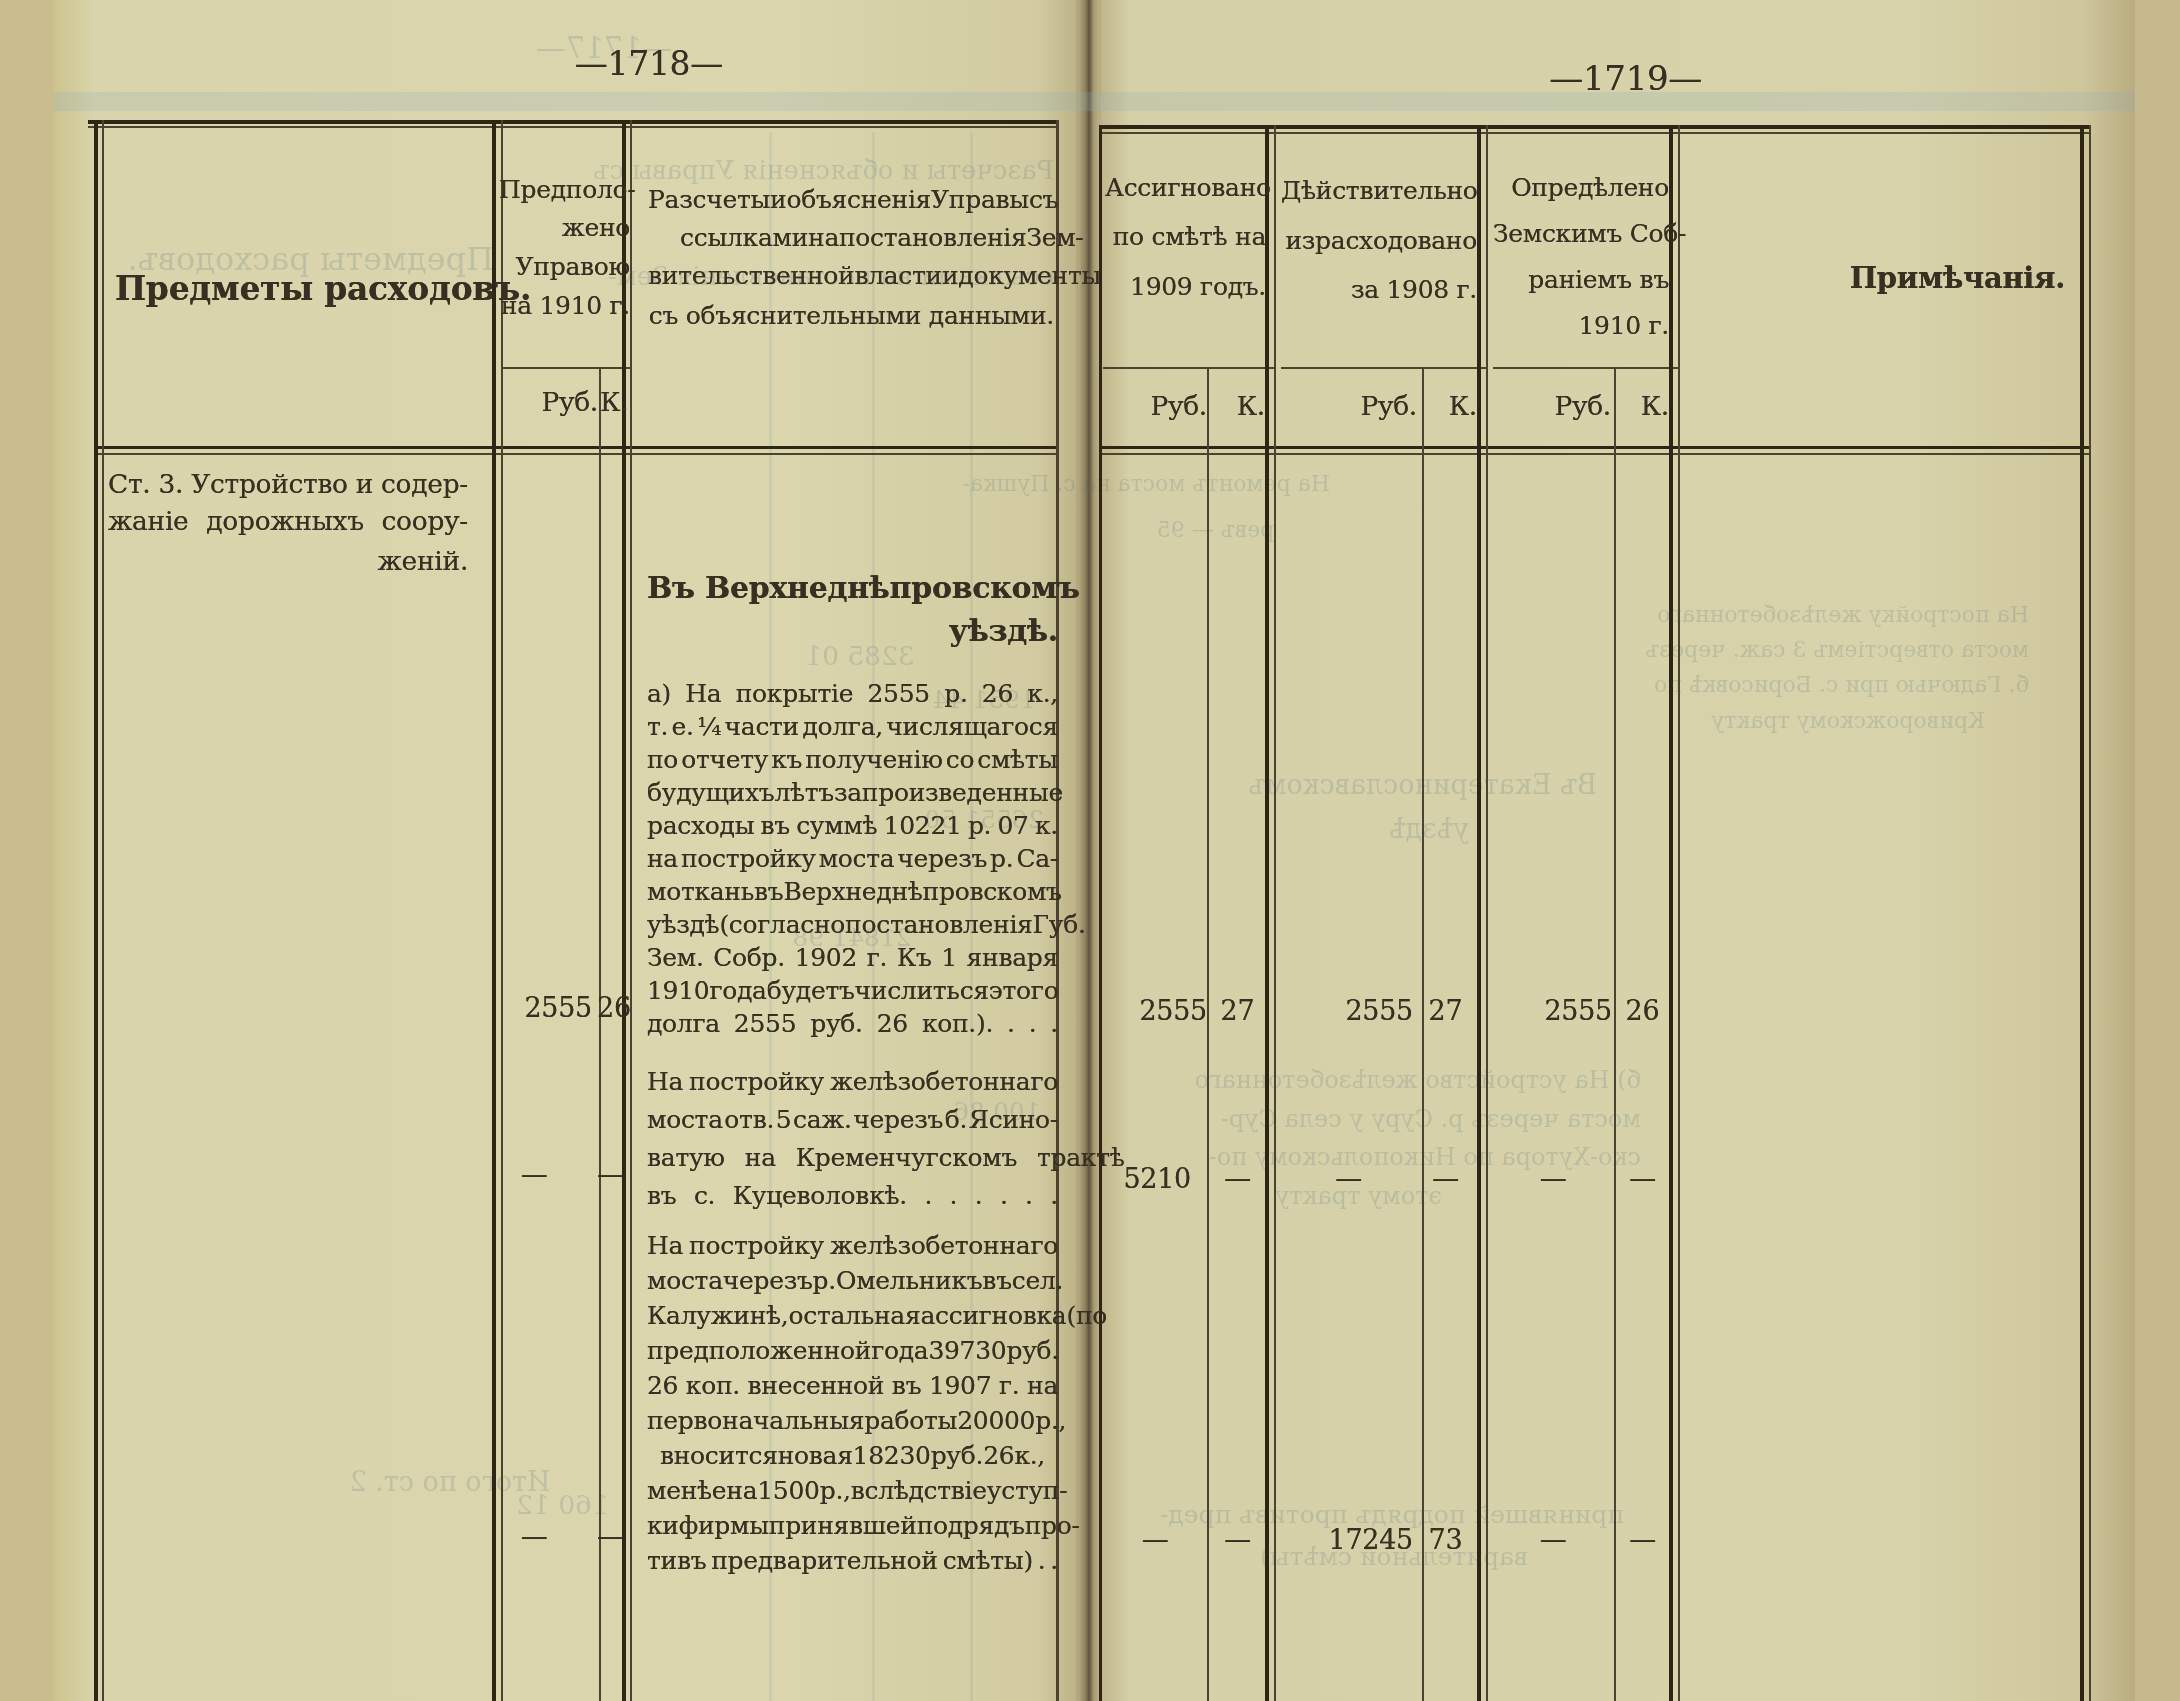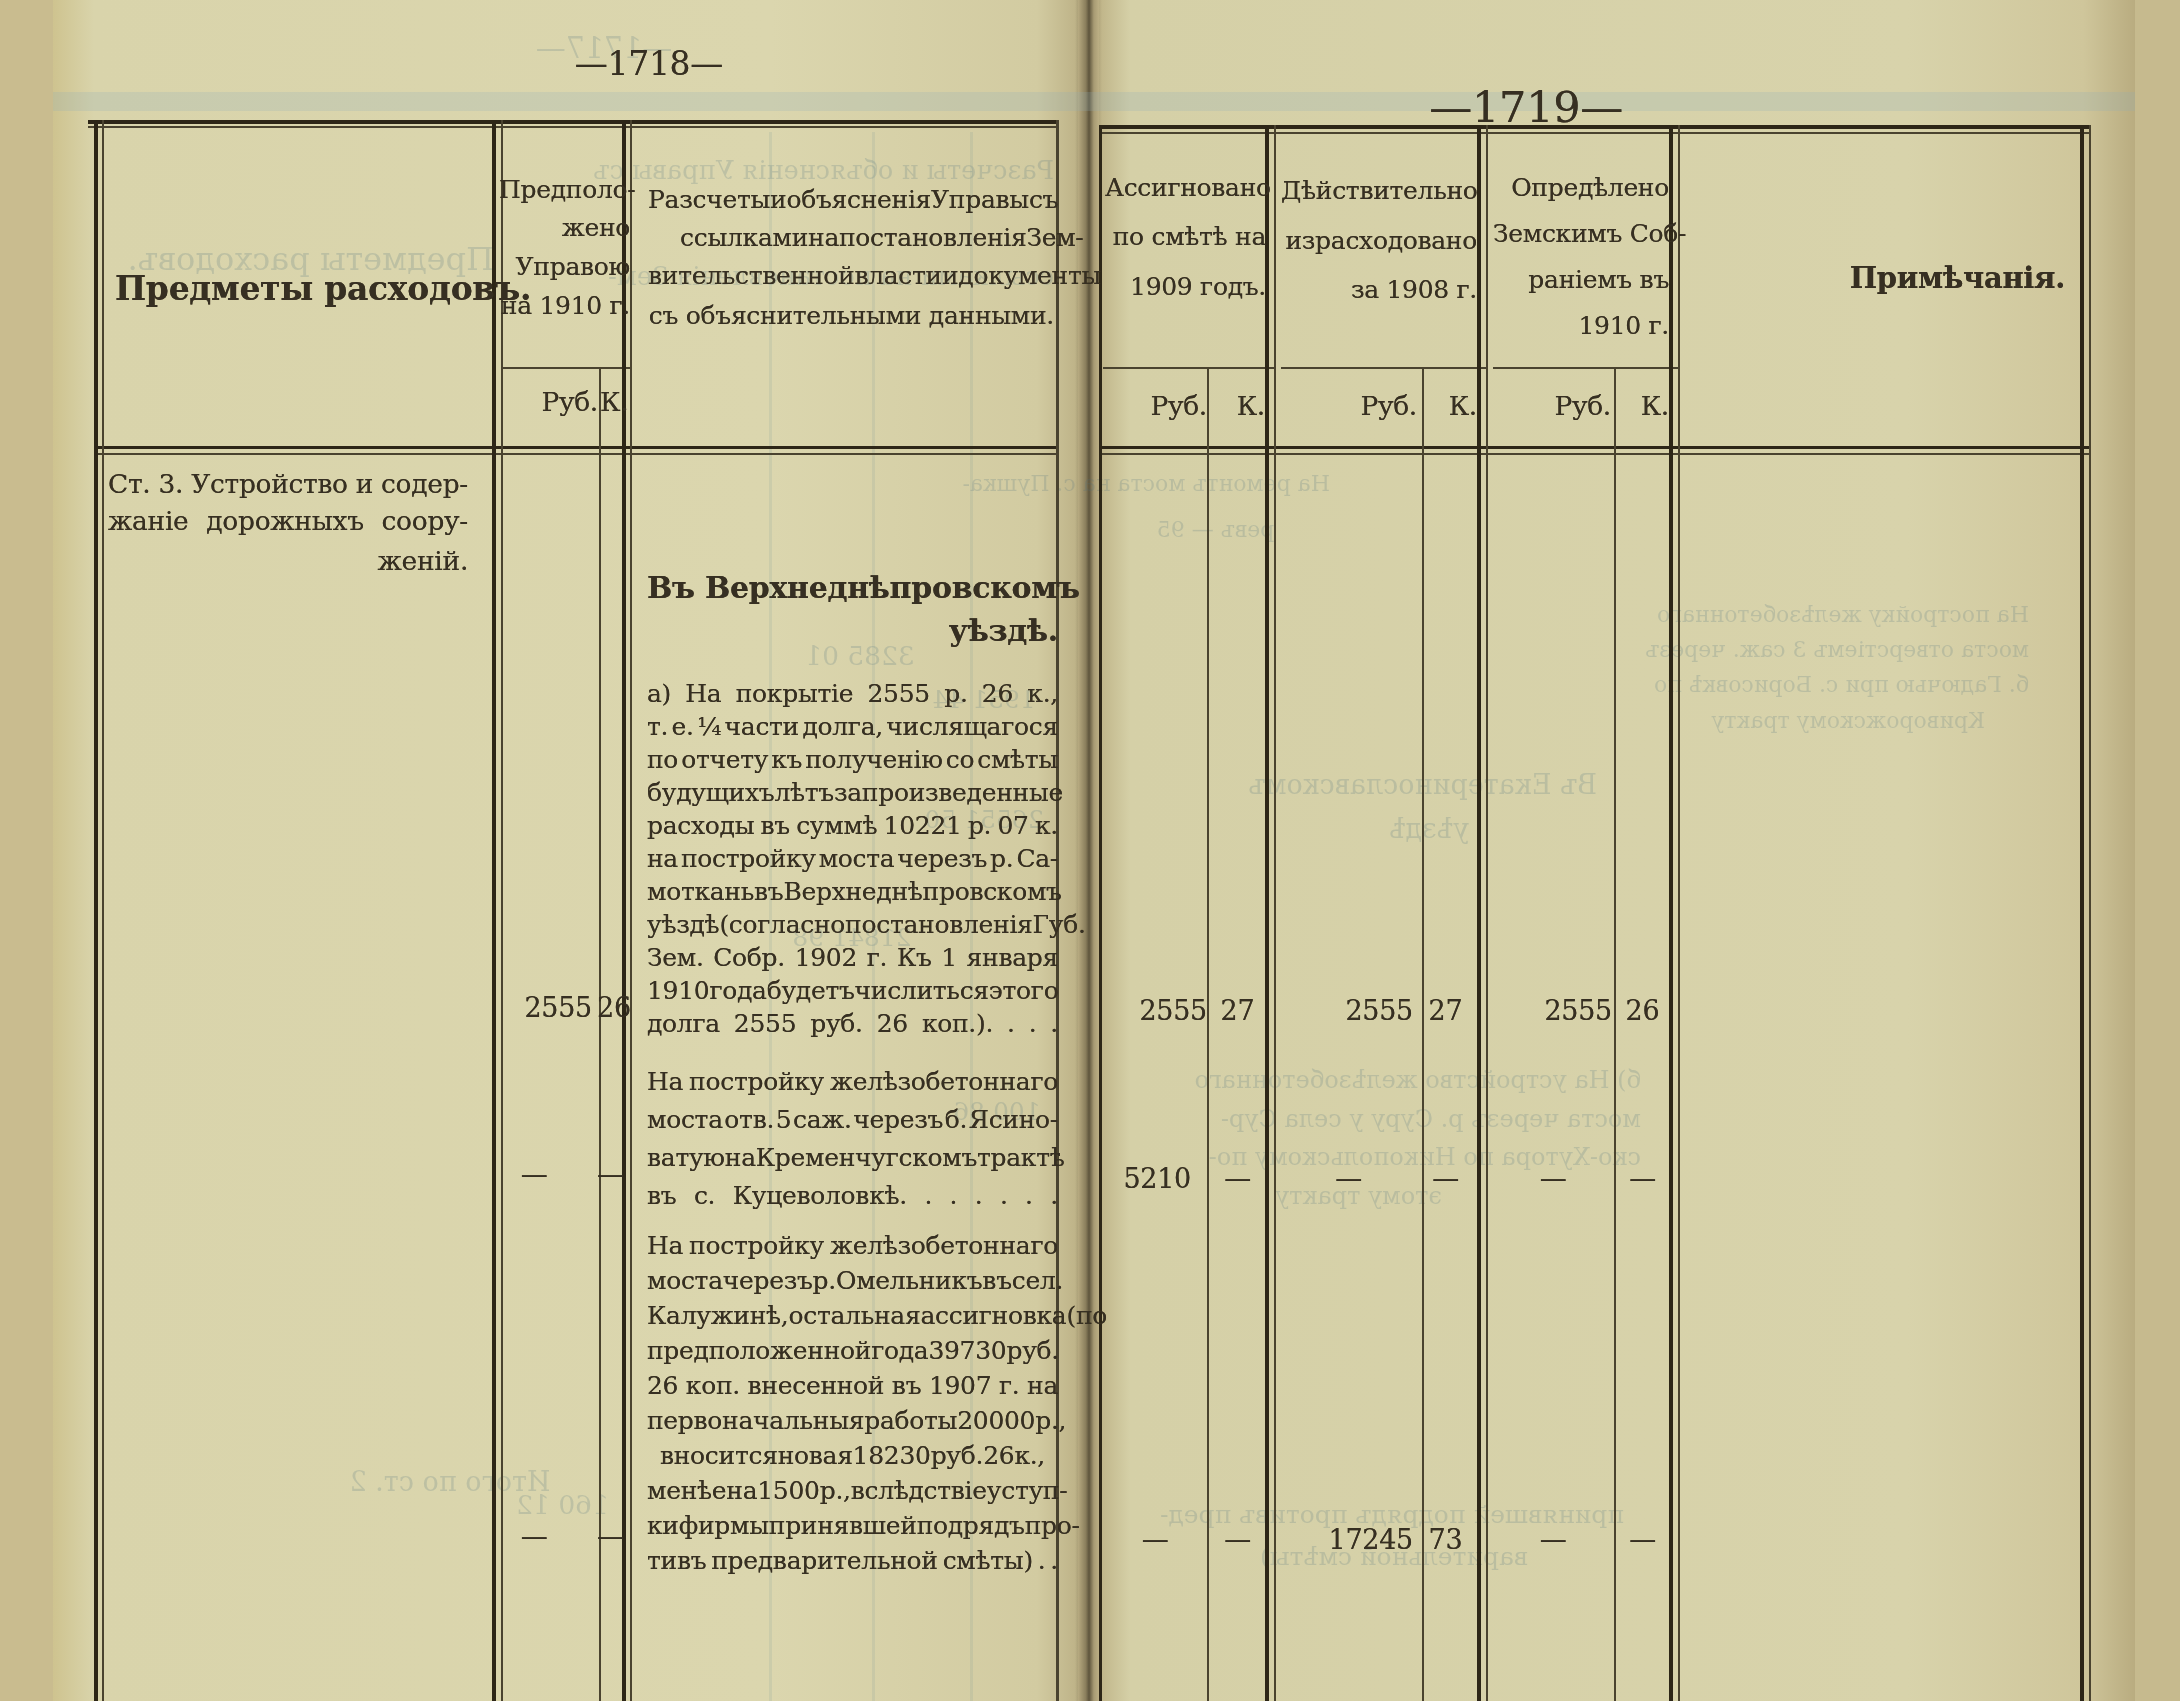--- a/index.html
+++ b/index.html
@@ -71,21 +71,21 @@
   <div class="ghost" style="left:1226px;top:1182px;width:265px;font-size:24px;">этому тракту</div>
   <div class="ghost" style="left:1165px;top:1500px;width:459px;font-size:25px;">принявшей подрядъ противъ пред-</div>
   <div class="ghost" style="left:1235px;top:1542px;width:318px;font-size:25px;">варительной смѣты)</div>
   <div class="ghost" style="left:300px;top:1466px;width:300px;font-size:27px;">Итого по ст. 2</div>
   <div class="ghost" style="left:483px;top:1489px;width:159px;font-size:26.5px;">160 12</div>
   <div class="gvr" style="left:769px;top:132px;height:1569px;"></div>
   <div class="gvr" style="left:872px;top:132px;height:1569px;"></div>
   <div class="gvr" style="left:970px;top:132px;height:1569px;"></div>
 
   <div class="txt ctr nw" style="left:494px;top:44px;width:229px;font-size:33px;">—1718—</div>
-  <div class="txt ctr nw" style="left:1394px;top:58px;width:229px;font-size:43px;margin-top:24px;">—1719—</div>
+  <div class="txt ctr nw" style="left:1473px;top:58px;width:229px;font-size:34px;">—1719—</div>
 
   <div class="hr" style="left:88px;top:120px;width:970px;height:3.5px;"></div>
   <div class="hr soft" style="left:88px;top:126px;width:970px;height:1.8px;"></div>
   <div class="hr" style="left:94px;top:446px;width:963px;height:2.6px;"></div>
   <div class="hr soft" style="left:94px;top:453px;width:963px;height:1.8px;"></div>
   <div class="hr soft" style="left:501px;top:367px;width:129px;height:1.8px;"></div>
   <div class="vr" style="left:94px;top:120px;width:3.5px;height:1582px;"></div>
   <div class="vr soft" style="left:102px;top:120px;width:1.8px;height:1582px;"></div>
   <div class="vr" style="left:492px;top:120px;width:3.5px;height:1582px;"></div>
   <div class="vr soft" style="left:501px;top:120px;width:1.8px;height:1582px;"></div>
@@ -277,21 +277,21 @@
       </div>
     <div class="txt jline" style="position: static; display: flex; justify-content: space-between;">
         <span>моста</span>
         <span>отв.</span>
         <span>5</span>
         <span>саж.</span>
         <span>черезъ</span>
         <span>б.</span>
         <span>Ясино-</span>
       </div>
-    <div class="txt jline" style="position: static; display: flex; justify-content: space-between;">
+    <div class="txt jline" style="position: static; display: flex; justify-content: space-between; gap: 20px;">
         <span>ватую</span>
         <span>на</span>
         <span>Кременчугскомъ</span>
         <span>трактѣ</span>
       </div>
     <div class="txt jline" style="position: static; display: flex; justify-content: space-between;">
         <span>въ</span>
         <span>с.</span>
         <span>Куцеволовкѣ.</span>
         <span>.</span>

